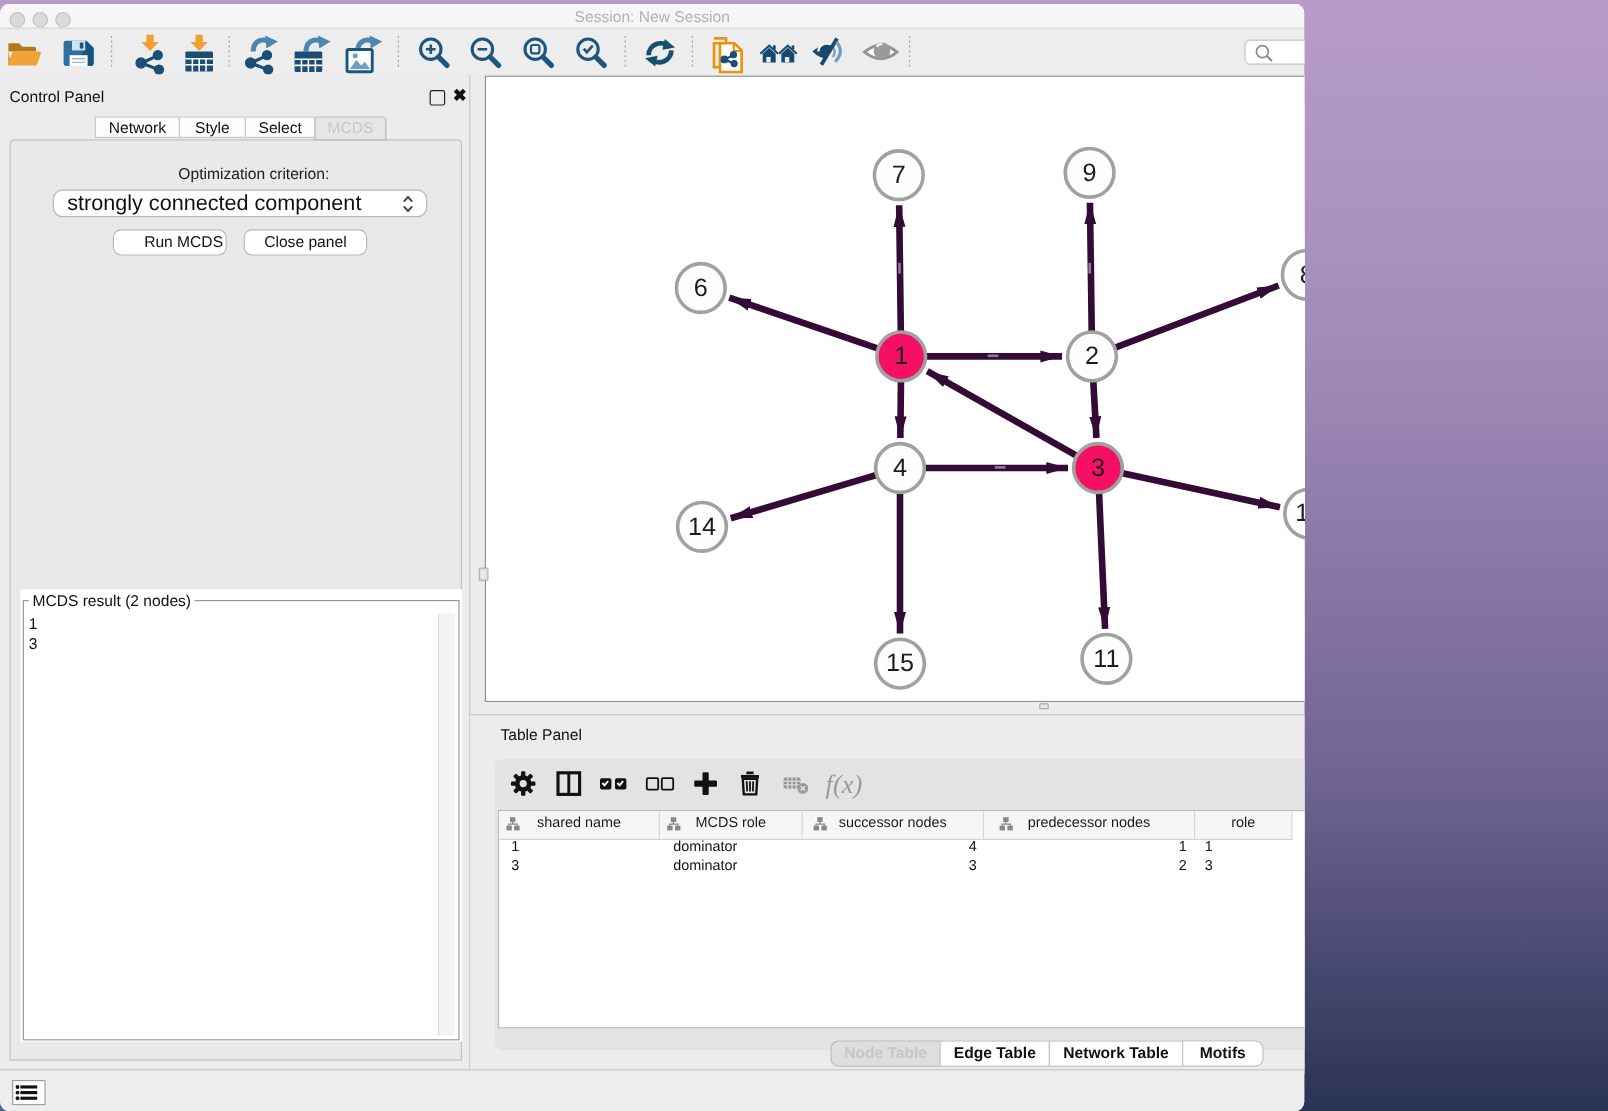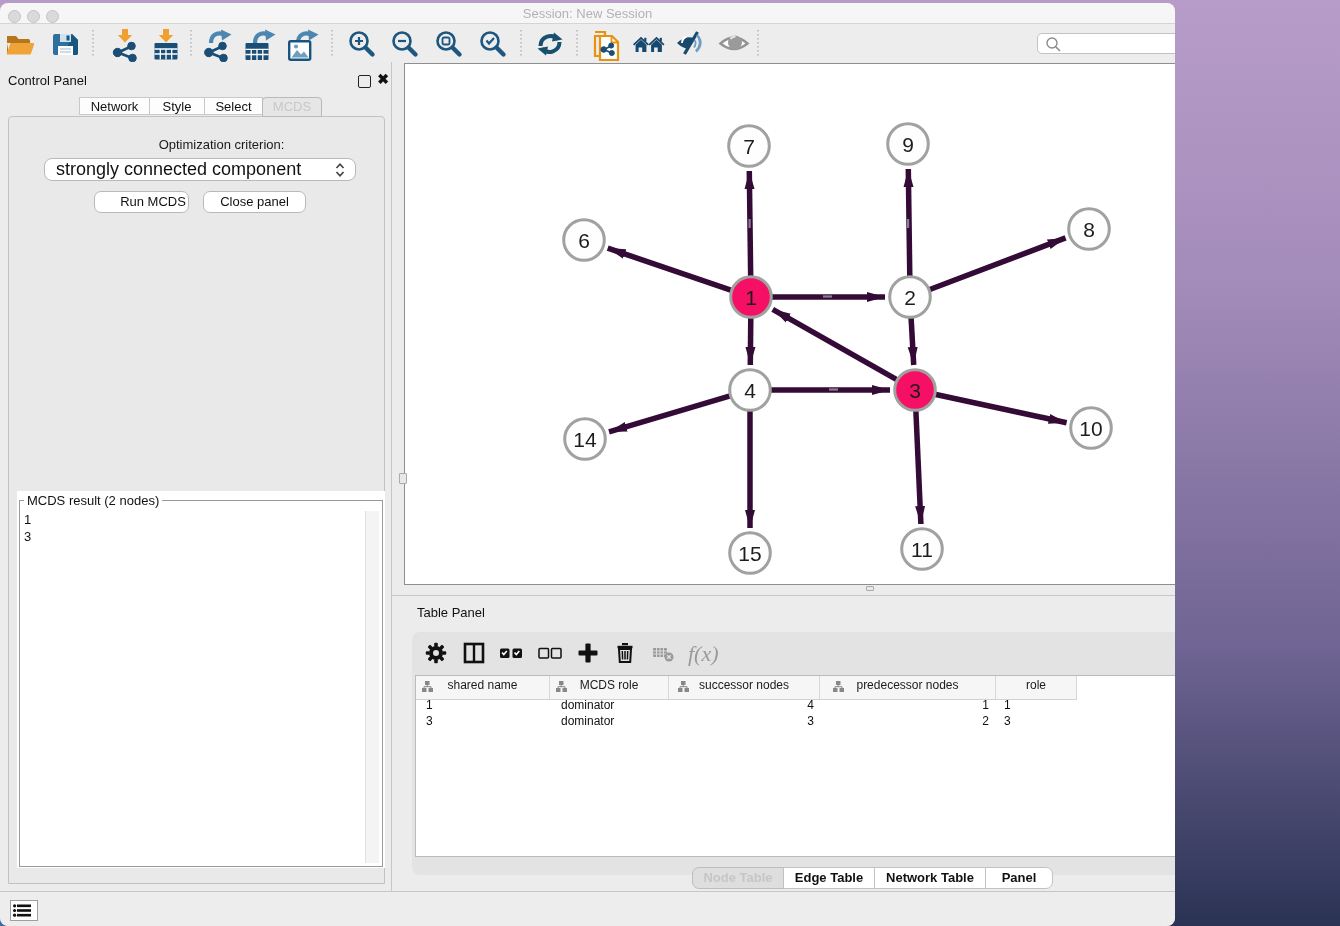--- a/index.html
+++ b/index.html
@@ -1,39 +1,39 @@
 <!DOCTYPE html>
 <html><head>
 <meta charset="utf-8">
 <style>
   html,body{margin:0;padding:0;}
   body{width:1340px;height:926px;overflow:hidden;font-family:"Liberation Sans",sans-serif;}
   .desk{position:absolute;left:0;top:0;width:1340px;height:926px;
     background:linear-gradient(180deg,#b79cc9 0%,#a48cba 30%,#6f6493 70%,#2a3354 100%);}
-  .appwin{position:absolute;left:0;top:3px;width:1175px;height:923px;
+  .appwin{position:absolute;left:0;top:3px;width:1087px;height:923px;
     border-radius:8px 8px 8px 8px;background:#f9a8d4;overflow:hidden;transform:translateZ(0);}
   
   .tbar{position:absolute;left:0;top:0;width:100%;height:20px;background:#f6f6f6;border-bottom:1px solid #d4d4d4;}
   .tl{position:absolute;top:7px;width:13px;height:13px;border-radius:50%;background:#dadada;border:1px solid #c3c3c3;box-sizing:border-box;}
   .ttitle{position:absolute;top:0;left:0;width:100%;text-align:center;font-size:13px;line-height:21px;color:#b2b2b2;}
   
   .toolbar{position:absolute;left:0;top:21px;width:100%;height:40px;background:#ededed;border-bottom:1px solid #cccccc;}
   .searchbox{position:absolute;left:1037px;top:9px;width:290px;height:21px;background:#fff;border:1px solid #c3c3c3;border-radius:5px;box-sizing:border-box;}
   
   .ctrlpanel{position:absolute;left:0;top:59px;width:391px;height:829px;background:#ececec;border-right:1px solid #c6c6c6;}
   .rightarea{position:absolute;left:392px;top:59px;width:945px;height:829px;background:#ececec;}
   .statusbar{position:absolute;left:0;top:888px;width:100%;height:35px;background:#ededed;border-top:1px solid #c6c6c6;}
   
   .cphead{position:absolute;left:8px;top:11px;font-size:13px;color:#111;}
   .tabs{position:absolute;left:0;top:35px;width:100%;height:19px;}
   .tab{position:absolute;top:0;height:18px;background:#fdfdfd;border:1px solid #c9c9c9;box-sizing:border-box;
        font-size:13px;text-align:center;line-height:17px;color:#111;}
   .tabsel{background:#e6e6e6;color:#c8c8c8;border-radius:4px 4px 0 0;border-color:#b9b9b9;}
   .cpcontent{position:absolute;left:8px;top:54px;width:377px;height:768px;background:#e9e9e9;border:1px solid #c2c2c2;border-radius:4px 4px 0 0;box-sizing:border-box;}
-  .optlabel{position:absolute;left:26px;top:75px;width:100%;text-align:center;font-size:13px;color:#1a1a1a;}
+  .optlabel{position:absolute;left:16px;top:75px;width:100%;text-align:center;font-size:13px;color:#1a1a1a;}
   .combo{position:absolute;left:44px;top:96px;width:312px;height:23px;background:#fff;border:1px solid #b9b9b9;border-radius:8px;box-sizing:border-box;font-size:18px;line-height:21px;color:#111;padding-left:11px;}
   .btn{position:absolute;top:129px;height:22px;background:#fff;border:1px solid #b9b9b9;border-radius:7px;box-sizing:border-box;font-size:13px;text-align:center;line-height:20px;color:#111;}
   .resultwrap{position:absolute;left:17px;top:429px;width:368px;height:377px;background:#fff;}
   .groupbox{position:absolute;left:2px;top:9px;width:362px;height:365px;border:1px solid #9a9a9a;}
   .grouplabel{position:absolute;left:4px;top:-8px;background:#fff;padding:0 3px;font-size:13px;color:#111;}
   .mcdstext{position:absolute;left:4px;top:11px;font-size:13px;color:#111;line-height:16.5px;}
   .vscroll{position:absolute;right:3px;top:10px;width:13px;height:352px;background:#f4f4f4;border-left:1px solid #e0e0e0;}
   
   .netwin{position:absolute;left:12px;top:1px;width:934px;height:522px;border:1px solid #8f8f8f;box-sizing:border-box;background:#fff;}
   .nettbar{position:absolute;left:0;top:0;width:100%;height:24px;background:linear-gradient(180deg,#f4f4f4,#dcdcdc);border-bottom:1px solid #b2b2b2;}
@@ -398,21 +398,21 @@
         <div class="cell" style="left:588px;top:21px;">1</div>
         <div class="cell" style="left:10px;top:37px;">3</div>
         <div class="cell" style="left:145px;top:37px;">dominator</div>
         <div class="cell" style="left:253px;top:37px;width:145px;text-align:right;">3</div>
         <div class="cell" style="left:404px;top:37px;width:169px;text-align:right;">2</div>
         <div class="cell" style="left:588px;top:37px;">3</div>
       </div>
       <div class="btab btabsel" style="left:300px;width:92px;border-radius:7px 0 0 7px;">Node Table</div>
       <div class="btab" style="left:391px;width:92px;">Edge Table</div>
       <div class="btab" style="left:482px;width:112px;">Network Table</div>
-      <div class="btab" style="left:593px;width:68px;border-radius:0 7px 7px 0;">Panel</div>
+      <div class="btab" style="left:593px;width:68px;border-radius:0 7px 7px 0;">Motifs</div>
     </div>
   </div>
   <div class="statusbar">
     <div style="position:absolute;left:10px;top:8px;width:28px;height:21px;background:#fdfdfd;border:1px solid #9e9e9e;box-sizing:border-box;">
       <svg width="26" height="19">
           <g fill="#111">
         <rect x="6" y="3.5" width="14" height="2.6"></rect>
             <rect x="6" y="8.2" width="14" height="2.6"></rect>
             <rect x="6" y="12.9" width="14" height="2.6"></rect>
         <circle cx="3.6" cy="4.8" r="1.6"></circle>

